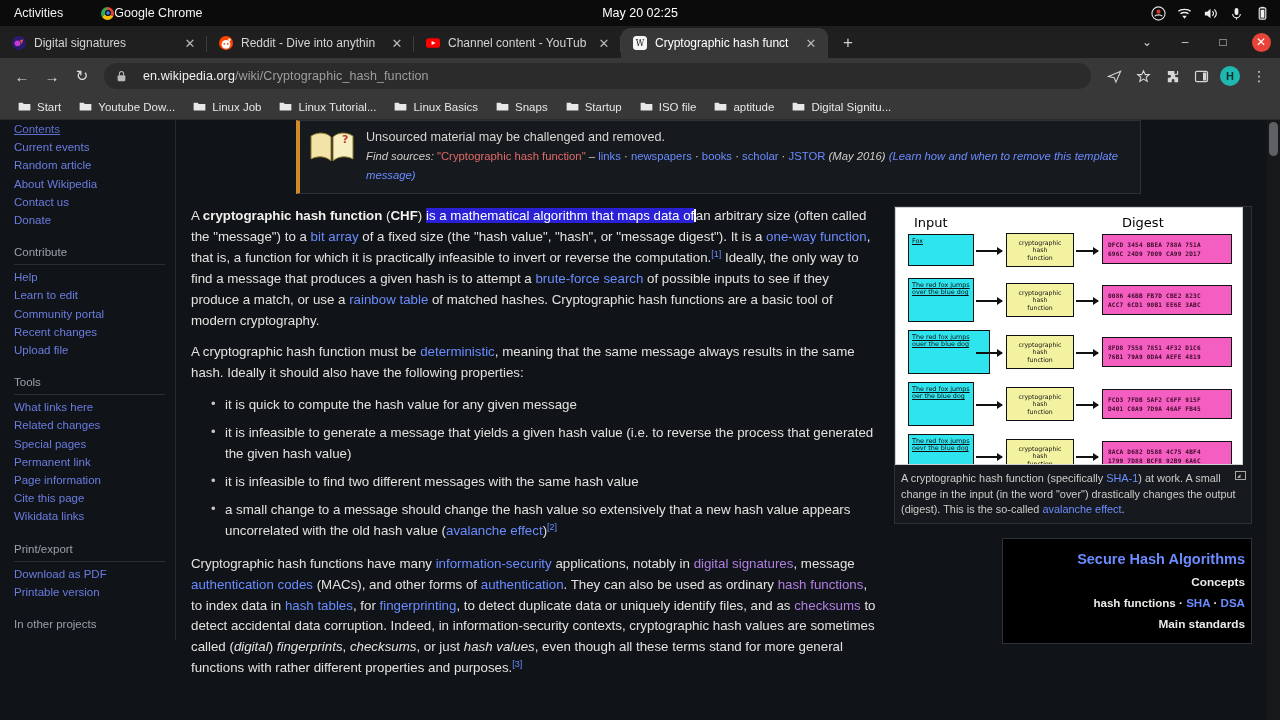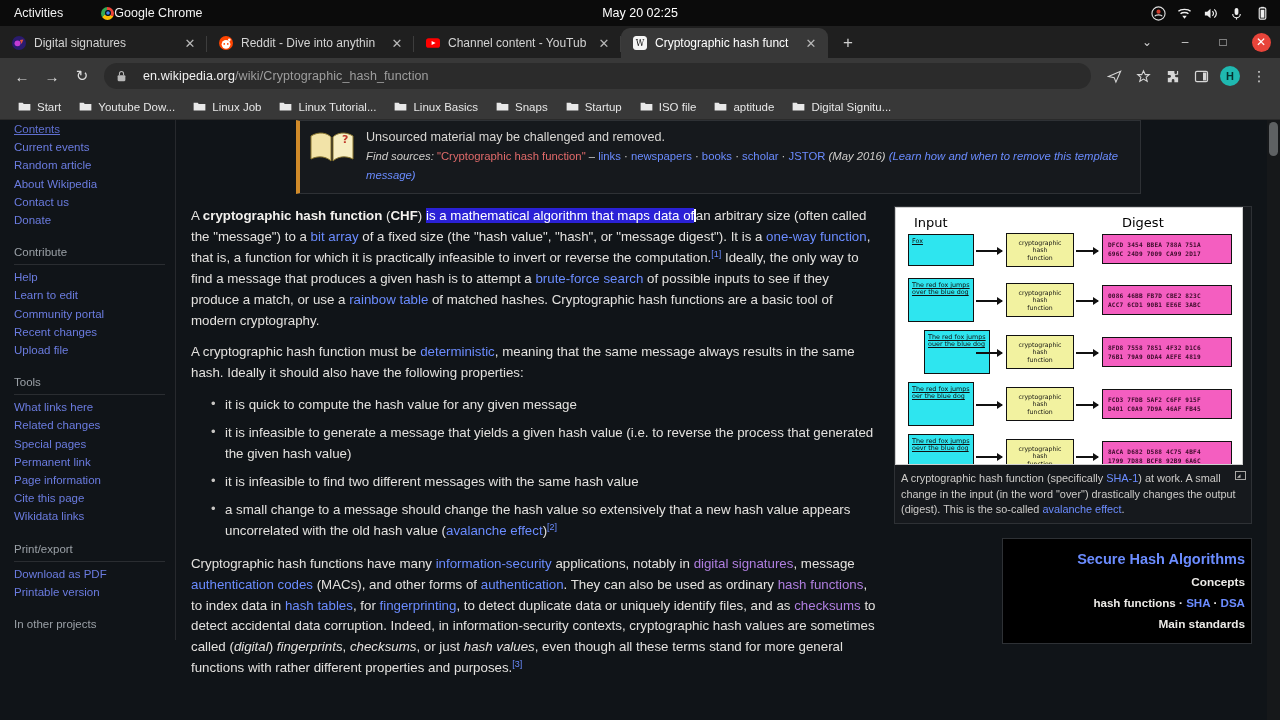--- a/index.html
+++ b/index.html
@@ -532,21 +532,21 @@
                 <span>cryptographic</span>
                 <span>hash</span>
                 <span>function</span>
               </div>
               <div class="arr" style="left:180px;top:92px;width:22px;"></div>
               <div class="dbox" style="left:206px;top:77px;width:130px;height:30px;">
                 <span>0086 46BB FB7D CBE2 823C</span>
                 <span>ACC7 6CD1 90B1 EE6E 3ABC</span>
               </div>
 
-              <div class="ibox" style="left:12px;top:122px;width:66px;height:44px;margin-left:16px;">The red fox jumps ouer the blue dog</div>
+              <div class="ibox" style="left:12px;top:122px;width:82px;height:44px;">The red fox jumps ouer the blue dog</div>
               <div class="arr" style="left:80px;top:144px;width:26px;"></div>
               <div class="fbox" style="left:110px;top:127px;width:68px;height:34px;">
                 <span>cryptographic</span>
                 <span>hash</span>
                 <span>function</span>
               </div>
               <div class="arr" style="left:180px;top:144px;width:22px;"></div>
               <div class="dbox" style="left:206px;top:129px;width:130px;height:30px;">
                 <span>8FD8 7558 7851 4F32 D1C6</span>
                 <span>76B1 79A9 0DA4 AEFE 4819</span>

